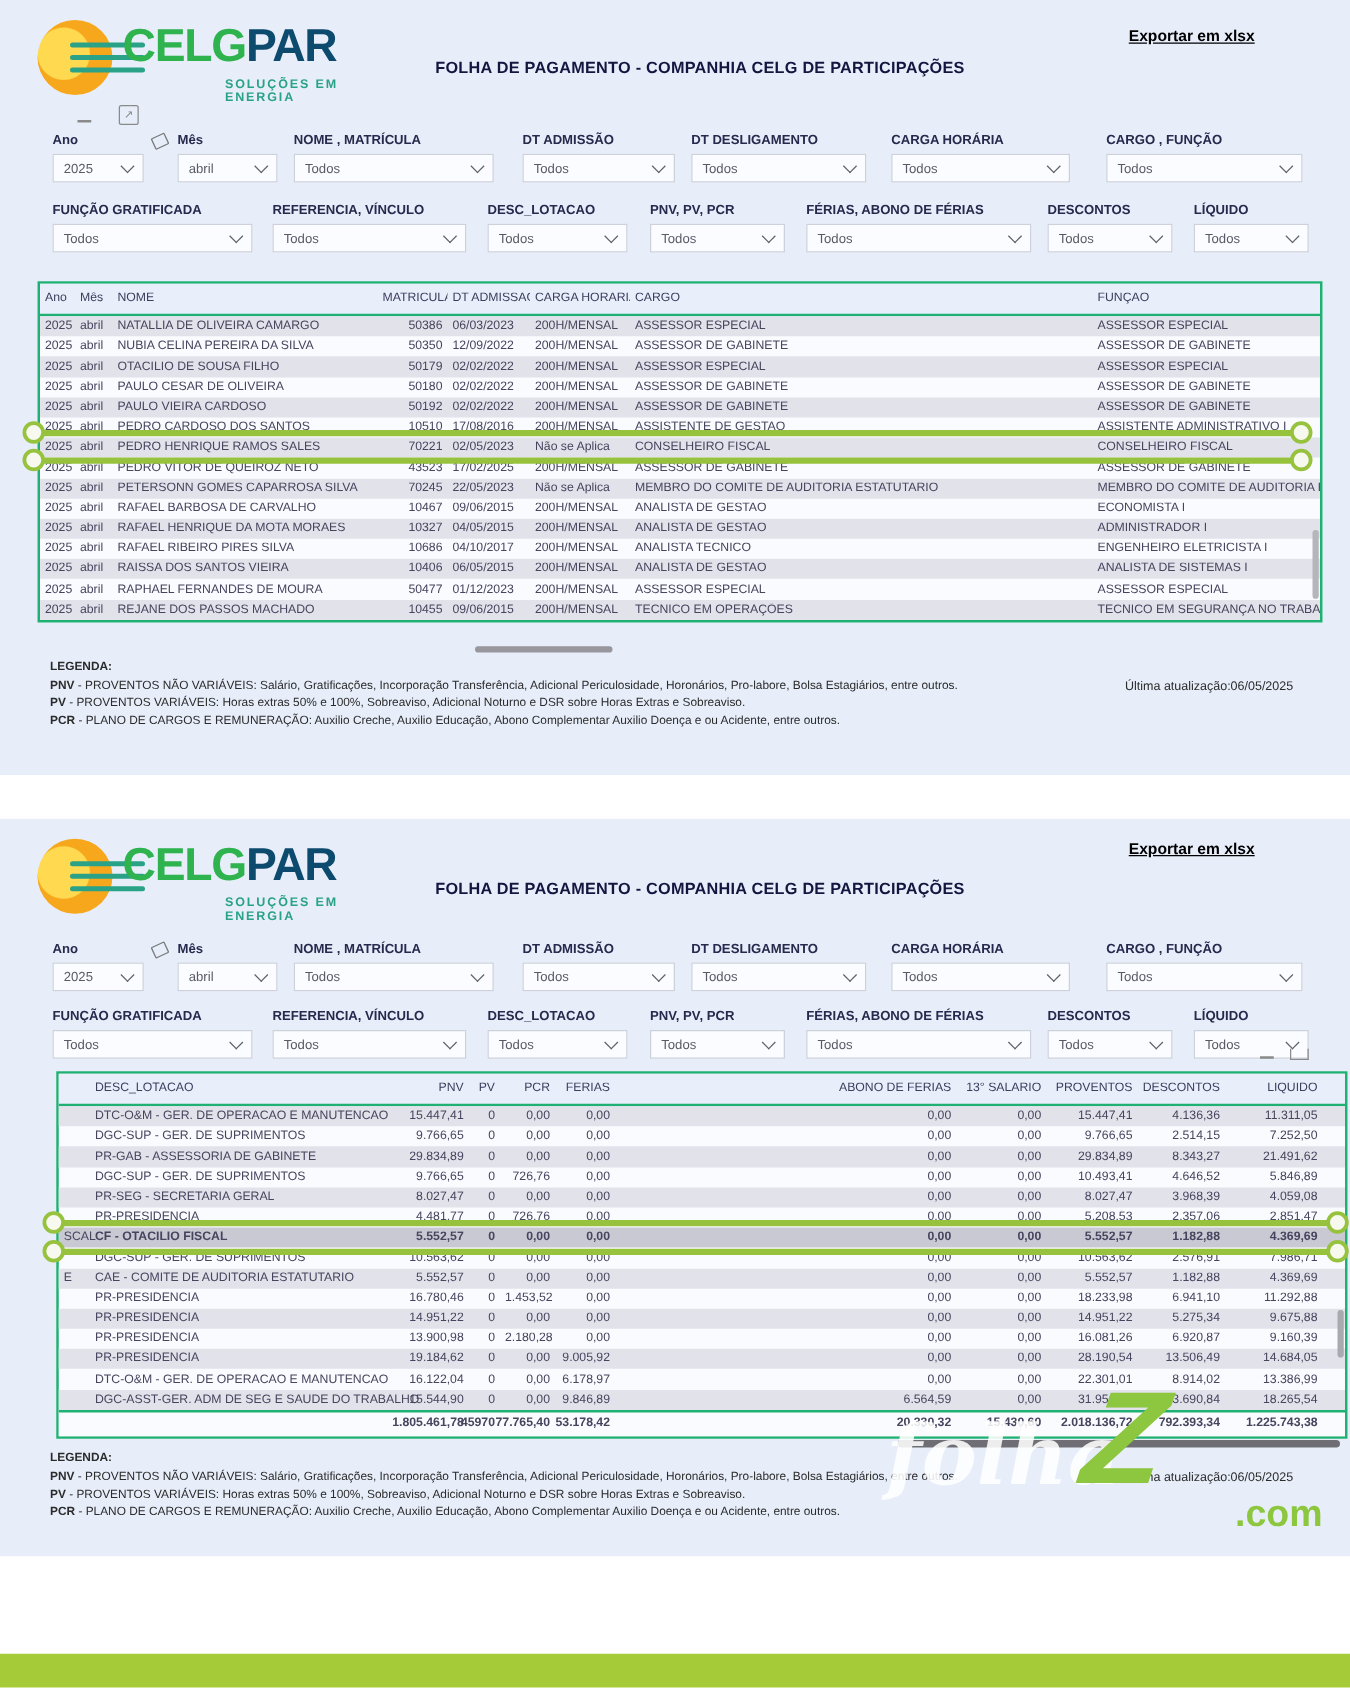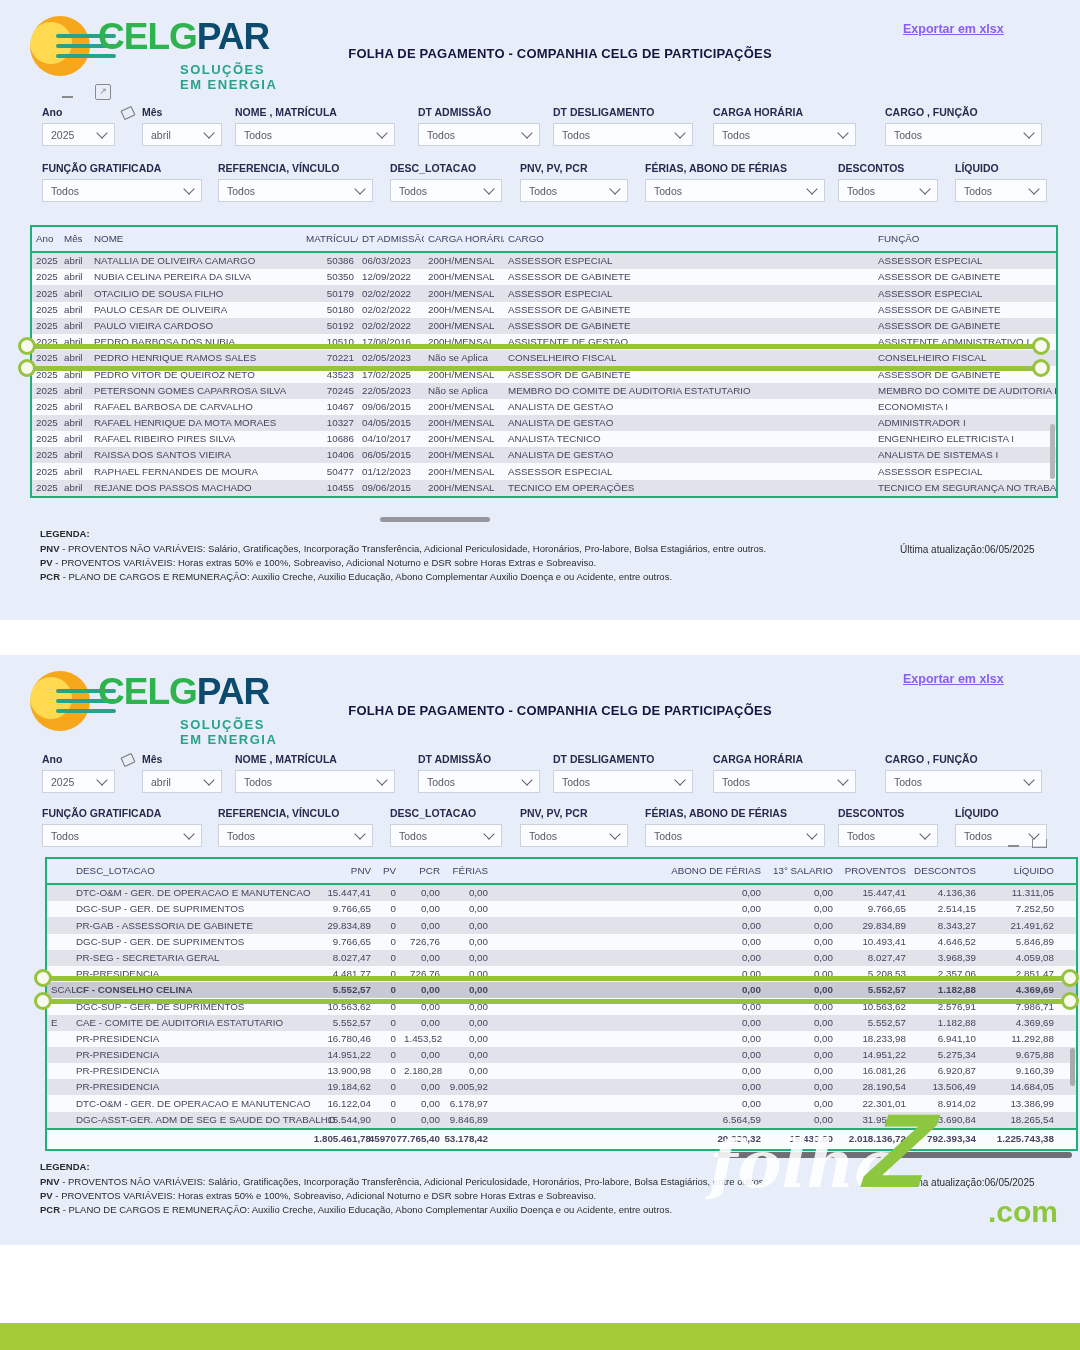--- a/index.html
+++ b/index.html
@@ -12,31 +12,31 @@
 
   
   .logo{position:absolute;left:30px;top:12px;width:250px;height:78px;}
   .logo-circle{position:absolute;left:0;top:4px;width:60px;height:60px;border-radius:50%;
     background:radial-gradient(circle at 35% 45%, #ffd94f 0 40%, #f7a71c 42% 78%, #ef8e12 80% 100%);}
   .logo-line{position:absolute;left:26px;width:60px;height:4px;background:#2aa287;border-radius:2px;}
   .ll1{top:22px}.ll2{top:32px}.ll3{top:42px}
   .brand{position:absolute;left:68px;top:6px;font-size:37px;font-weight:800;letter-spacing:-1px;line-height:1;}
   .brand .b1{color:#2eb34f;}
   .brand .b2{color:#0c4a6e;}
-  .tagline{position:absolute;left:150px;top:50px;font-size:13px;letter-spacing:1.5px;color:#2aa287;font-weight:700;}
+  .tagline{position:absolute;left:150px;top:50px;font-size:10px;letter-spacing:1.5px;color:#2aa287;font-weight:700;}
 
   .mini-minus{position:absolute;width:11px;height:2px;background:#8a8a8a;}
   .popout-box{position:absolute;width:14px;height:14px;border:1.5px solid #8a8a8a;border-radius:2px;
     color:#8a8a8a;font-size:9px;line-height:13px;text-align:center;}
   .bracket-icon{position:absolute;width:13px;height:8px;border:1.5px solid #8a8a8a;border-top:none;}
 
   
   .rpt-title{position:absolute;left:300px;width:520px;text-align:center;font-size:13px;font-weight:700;
     color:#15153f;letter-spacing:.2px;}
-  .export-link{position:absolute;left:855px;font-size:12.5px;font-weight:700;color:#8b5cf6;
+  .export-link{position:absolute;left:855px;font-size:12.5px;font-weight:700;color:#000000;
     text-decoration:underline;cursor:pointer;padding-left:48px;}
 
   
   .frow{position:absolute;left:42px;width:1012px;height:54px;}
   .filter{position:absolute;top:0;}
   .flabel{font-size:10.5px;font-weight:700;color:#29294d;white-space:nowrap;}
   .fbox{margin-top:5px;height:23px;background:#fbfcff;border:1px solid #cdd1dc;display:flex;
     align-items:center;justify-content:space-between;padding:0 8px;box-sizing:border-box;}
   .fval{font-size:10.5px;color:#5a5a66;}
   .chev{width:7px;height:7px;border-left:1.5px solid #5f6368;border-bottom:1.5px solid #5f6368;
@@ -287,21 +287,21 @@
         <div class="td c2">PAULO VIEIRA CARDOSO</div>
         <div class="td c3">50192</div>
         <div class="td c4">02/02/2022</div>
         <div class="td c5">200H/MENSAL</div>
         <div class="td c6">ASSESSOR DE GABINETE</div>
         <div class="td c7">ASSESSOR DE GABINETE</div>
       </div>
       <div class="tr">
         <div class="td c0">2025</div>
         <div class="td c1">abril</div>
-        <div class="td c2">PEDRO BARBOSA DOS NUBIA</div>
+        <div class="td c2">PEDRO CARDOSO DOS SANTOS</div>
         <div class="td c3">10510</div>
         <div class="td c4">17/08/2016</div>
         <div class="td c5">200H/MENSAL</div>
         <div class="td c6">ASSISTENTE DE GESTAO</div>
         <div class="td c7">ASSISTENTE ADMINISTRATIVO I</div>
       </div>
       <div class="tr alt">
         <div class="td c0">2025</div>
         <div class="td c1">abril</div>
         <div class="td c2">PEDRO HENRIQUE RAMOS SALES</div>
@@ -619,21 +619,21 @@
         <div class="td c4">726,76</div>
         <div class="td c5">0,00</div>
         <div class="td c6">0,00</div>
         <div class="td c7">0,00</div>
         <div class="td c8">5.208,53</div>
         <div class="td c9">2.357,06</div>
         <div class="td c10">2.851,47</div>
       </div>
       <div class="tr alt hl">
         <div class="td c0">SCAL</div>
-        <div class="td c1">CF - CONSELHO CELINA</div>
+        <div class="td c1">CF - OTACILIO FISCAL</div>
         <div class="td c2">5.552,57</div>
         <div class="td c3">0</div>
         <div class="td c4">0,00</div>
         <div class="td c5">0,00</div>
         <div class="td c6">0,00</div>
         <div class="td c7">0,00</div>
         <div class="td c8">5.552,57</div>
         <div class="td c9">1.182,88</div>
         <div class="td c10">4.369,69</div>
       </div>

